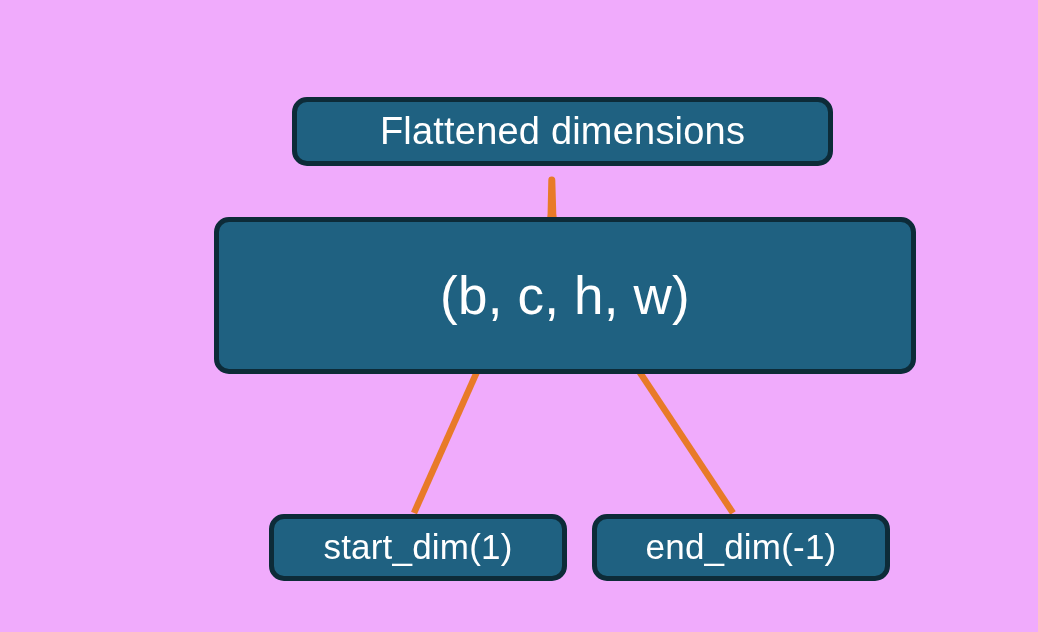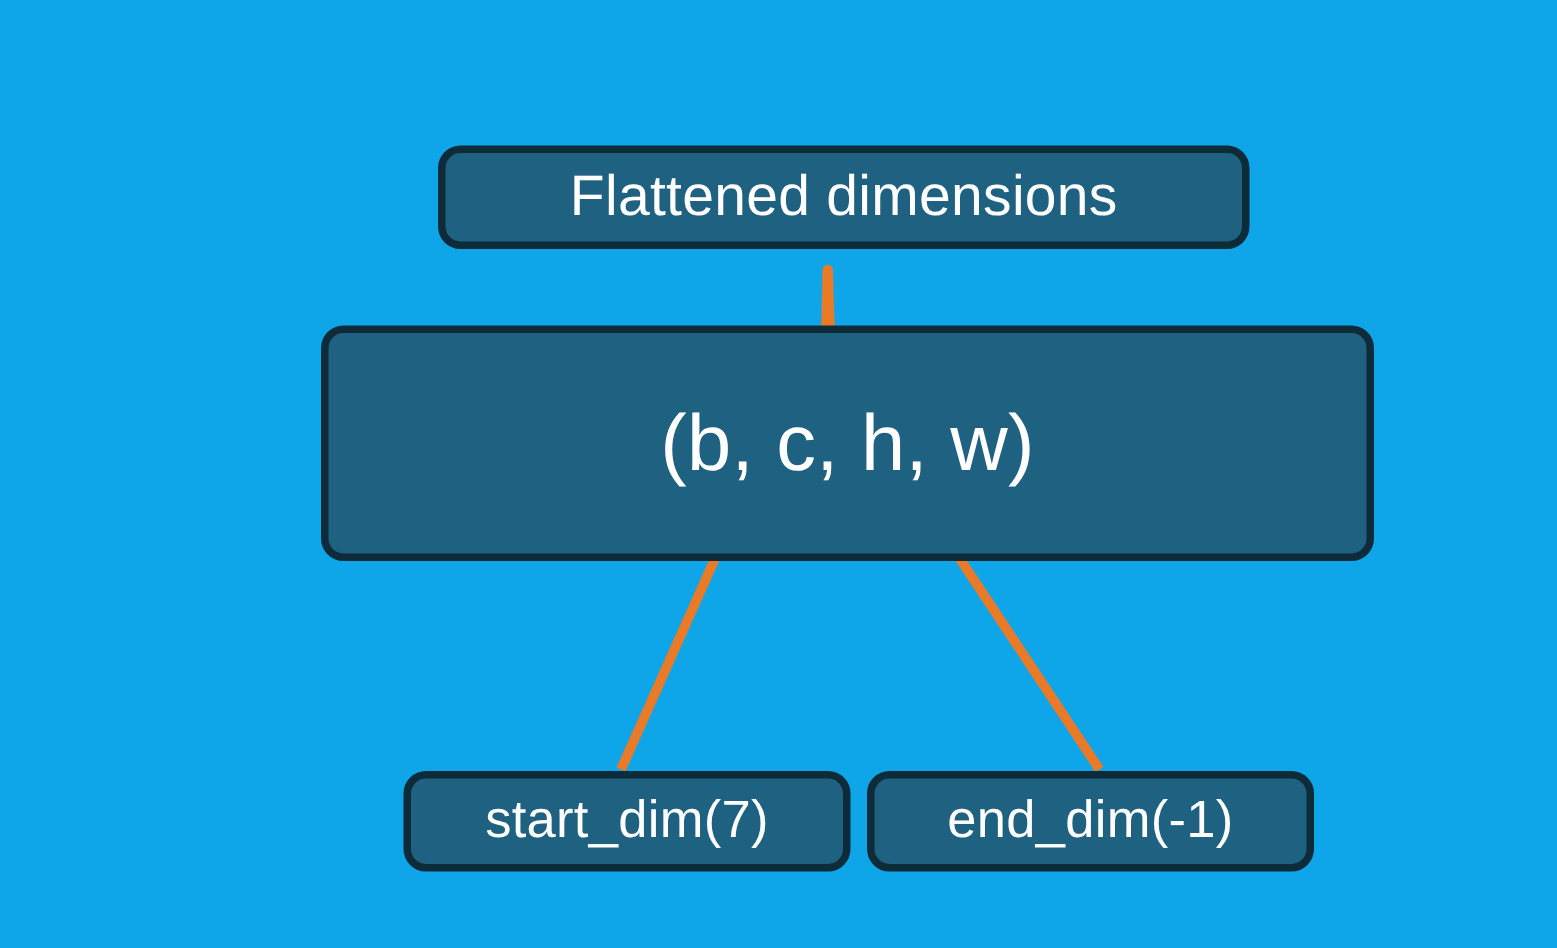--- a/index.html
+++ b/index.html
@@ -8,21 +8,21 @@
     padding: 0;
     background: #ffffff;
   }
   body {
     font-family: "Liberation Sans", sans-serif;
   }
   #canvas {
     position: relative;
     width: 1038px;
     height: 632px;
-    background: #0ea5e9;
+    background: #f0abfc;
     overflow: hidden;
   }
   #overlay-svg {
     position: absolute;
     left: 0;
     top: 0;
     width: 1038px;
     height: 632px;
     pointer-events: none;
   }
@@ -61,21 +61,21 @@
     margin-left: 37px;
   }
   #box-start-dim {
     left: 269px;
     top: 514px;
     width: 298px;
     height: 67px;
     font-size: 35px;
   }
   #box-end-dim {
-    left: 578px;
+    left: 592px;
     top: 514px;
     width: 298px;
     height: 67px;
     font-size: 35px;
   }
   .hit {
     position: absolute;
     z-index: 3;
     background: transparent;
   }
@@ -137,21 +137,21 @@
 
   <div class="node-box" id="box-flattened">
     <span class="node-label">Flattened dimensions</span>
   </div>
 
   <div class="node-box" id="box-shape">
     <span class="node-label">(b, c, h, w)</span>
   </div>
 
   <div class="node-box" id="box-start-dim">
-    <span class="node-label">start_dim(7)</span>
+    <span class="node-label">start_dim(1)</span>
   </div>
 
   <div class="node-box" id="box-end-dim">
     <span class="node-label">end_dim(-1)</span>
   </div>
 
   <div class="hit" id="brace-hit"></div>
   <div class="hit" id="arrow-left-hit"></div>
   <div class="hit" id="arrow-right-hit"></div>
 

